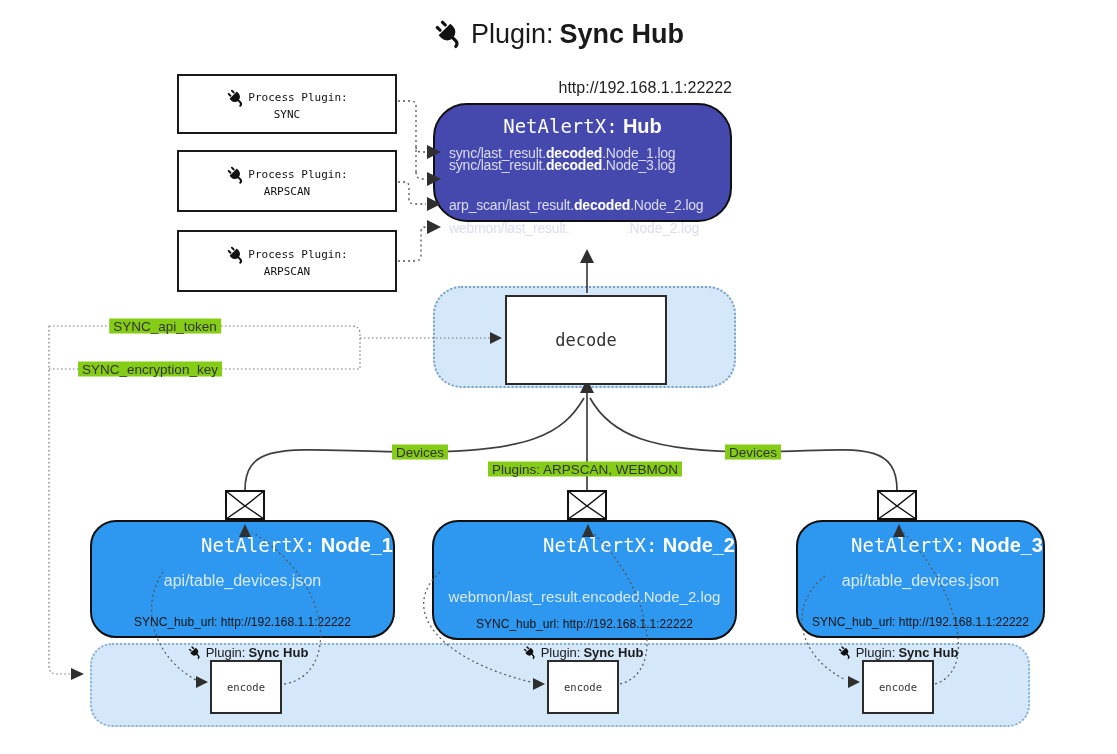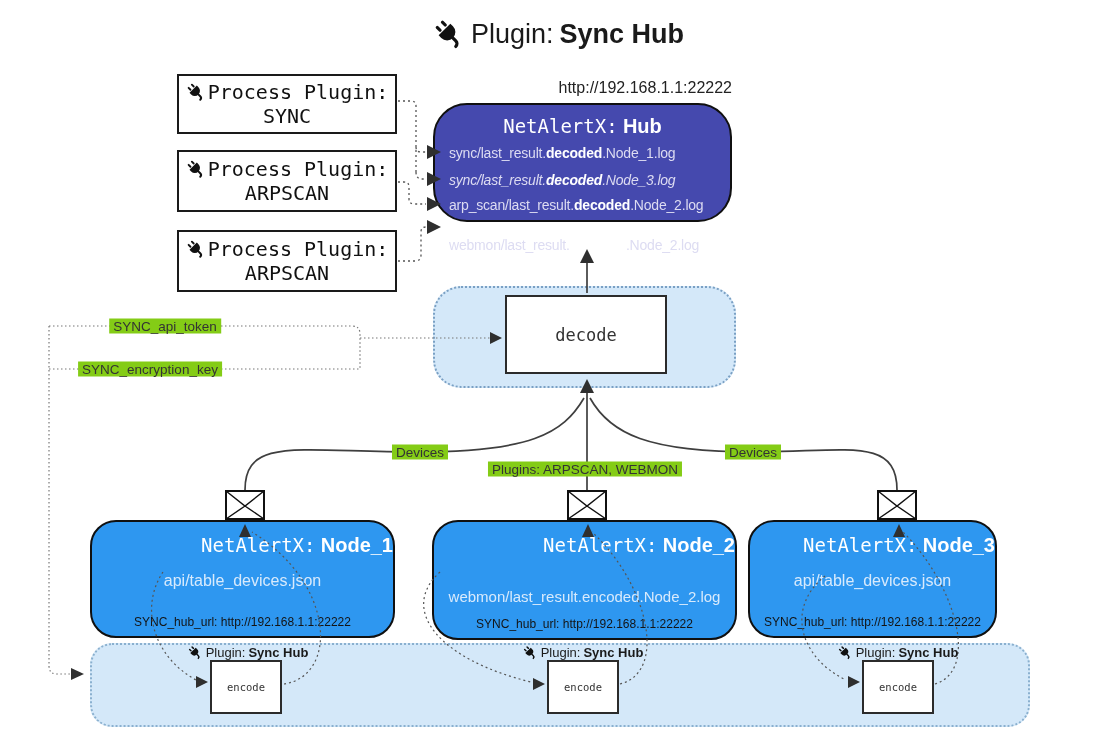--- a/index.html
+++ b/index.html
@@ -3,35 +3,35 @@
 <meta charset="utf-8">
 <style>
   html,body{margin:0;padding:0;background:#fff;}
   body{font-family:"Liberation Sans",sans-serif;}
   #stage{position:relative;width:1117px;height:754px;background:#fff;overflow:hidden;}
   .mono{font-family:"DejaVu Sans Mono",monospace;}
 
   
   .pbox{position:absolute;left:177px;width:220px;background:#fff;border:2px solid #1a1a1a;
         box-sizing:border-box;display:flex;flex-direction:column;align-items:center;justify-content:center;
-        font-family:"DejaVu Sans Mono",monospace;font-size:20px;color:#111;z-index:2;}
+        font-family:"DejaVu Sans Mono",monospace;font-size:11px;color:#111;z-index:2;}
   .pbox .row1{display:flex;align-items:center;gap:2px;}
   .hub{position:absolute;left:433px;top:103px;width:299px;height:119px;background:var(--hub_bg,#4549ae);
        border:2px solid #101010;border-radius:34px;box-sizing:border-box;color:#fff;z-index:2;}
   .hub-title{position:absolute;top:10px;left:0;width:100%;text-align:center;font-size:19px;}
   .hub-title .pre{font-family:"DejaVu Sans Mono",monospace;color:#fff;}
   .hub-title .nm{font-weight:bold;font-size:20px;}
   .hublog{position:absolute;left:14px;height:20px;font-size:14px;color:#dddcf2;white-space:nowrap;letter-spacing:-0.2px;}
   .hublog b{color:#fff;}
   .panel{position:absolute;background:var(--panel_bg,#d4e8f9);box-sizing:border-box;z-index:1;}
   .decode-panel{left:433px;top:286px;width:303px;height:102px;border:2px dotted #7aa0c4;border-radius:28px;}
   .encode-panel{left:90px;top:643px;width:940px;height:84px;border:2px dotted #8ab0cf;border-radius:22px;}
   .wbox{position:absolute;background:#fff;border:2px solid #2b2b2b;box-sizing:border-box;
         display:flex;align-items:center;justify-content:center;font-family:"DejaVu Sans Mono",monospace;color:#333;z-index:10;}
-  .decode-box{left:505px;top:295px;width:162px;height:79px;font-size:17px;}
+  .decode-box{left:505px;top:295px;width:162px;height:90px;font-size:17px;}
   .encode-box{top:660px;width:72px;height:54px;font-size:10.5px;}
   .node{position:absolute;top:520px;background:var(--node_bg,#2e97f0);border:2px solid #101010;border-radius:26px;
         box-sizing:border-box;color:#fff;z-index:2;}
   .node-title{position:absolute;top:12px;left:0;width:100%;text-align:right;font-size:19px;white-space:nowrap;}
   .node-title .pre{font-family:"DejaVu Sans Mono",monospace;}
   .node-title .nm{font-weight:bold;font-size:20px;}
   .node-line{position:absolute;left:0;width:100%;text-align:center;font-size:15px;color:#d8eafc;white-space:nowrap;}
   .node-url{position:absolute;left:0;width:100%;bottom:7px;text-align:center;font-size:12px;color:#141414;}
 
   
@@ -107,23 +107,23 @@
     <div>ARPSCAN</div>
   </div>
 
   <div class="hub-url">http://192.168.1.1:22222</div>
   <div class="hub">
     <div class="hub-title">
       <span class="pre">NetAlertX:</span>
       <span class="nm">Hub</span>
     </div>
     <div class="hublog" style="top:40px;"><span>sync/last_result.</span><b>decoded</b><span>.Node_1.log</span></div>
-    <div class="hublog" style="top:67px;font-style:italic;"><span>sync/last_result.</span><b>decoded</b><span>.Node_3.log</span></div>
+    <div class="hublog" style="top:52px;"><span>sync/last_result.</span><b>decoded</b><span>.Node_3.log</span></div>
     <div class="hublog" style="top:92px;"><span>arp_scan/last_result.</span><b>decoded</b><span>.Node_2.log</span></div>
-    <div class="hublog" style="top:132px;"><span>webmon/last_result.</span><b>decoded</b><span>.Node_2.log</span></div>
+    <div class="hublog" style="top:115px;"><span>webmon/last_result.</span><b>decoded</b><span>.Node_2.log</span></div>
   </div>
 
   <div class="panel decode-panel"></div>
   <div class="wbox decode-box mono">decode</div>
 
   <div class="panel encode-panel"></div>
   <div class="wbox encode-box mono" style="left:210px;">encode</div>
   <div class="wbox encode-box mono" style="left:547px;">encode</div>
   <div class="wbox encode-box mono" style="left:862px;">encode</div>
   <div class="enc-label" style="left:248px;">
@@ -157,21 +157,21 @@
     <div class="node-url">SYNC_hub_url: http://192.168.1.1:22222</div>
   </div>
   <div class="node" style="left:432px;width:305px;height:120px;">
     <div class="node-title">
       <span class="pre">NetAlertX:</span>
       <span class="nm">Node_2</span>
     </div>
     <div class="node-line" style="top:66px;">webmon/last_result.encoded.Node_2.log</div>
     <div class="node-url">SYNC_hub_url: http://192.168.1.1:22222</div>
   </div>
-  <div class="node" style="left:748px;width:249px;height:118px;padding-left:44px;">
+  <div class="node" style="left:796px;width:249px;height:118px;padding-left:44px;">
     <div class="node-title">
       <span class="pre">NetAlertX:</span>
       <span class="nm">Node_3</span>
     </div>
     <div class="node-line" style="top:50px;font-size:16px;">api/table_devices.json</div>
     <div class="node-url">SYNC_hub_url: http://192.168.1.1:22222</div>
   </div>
 
   <svg class="overlay">
 

